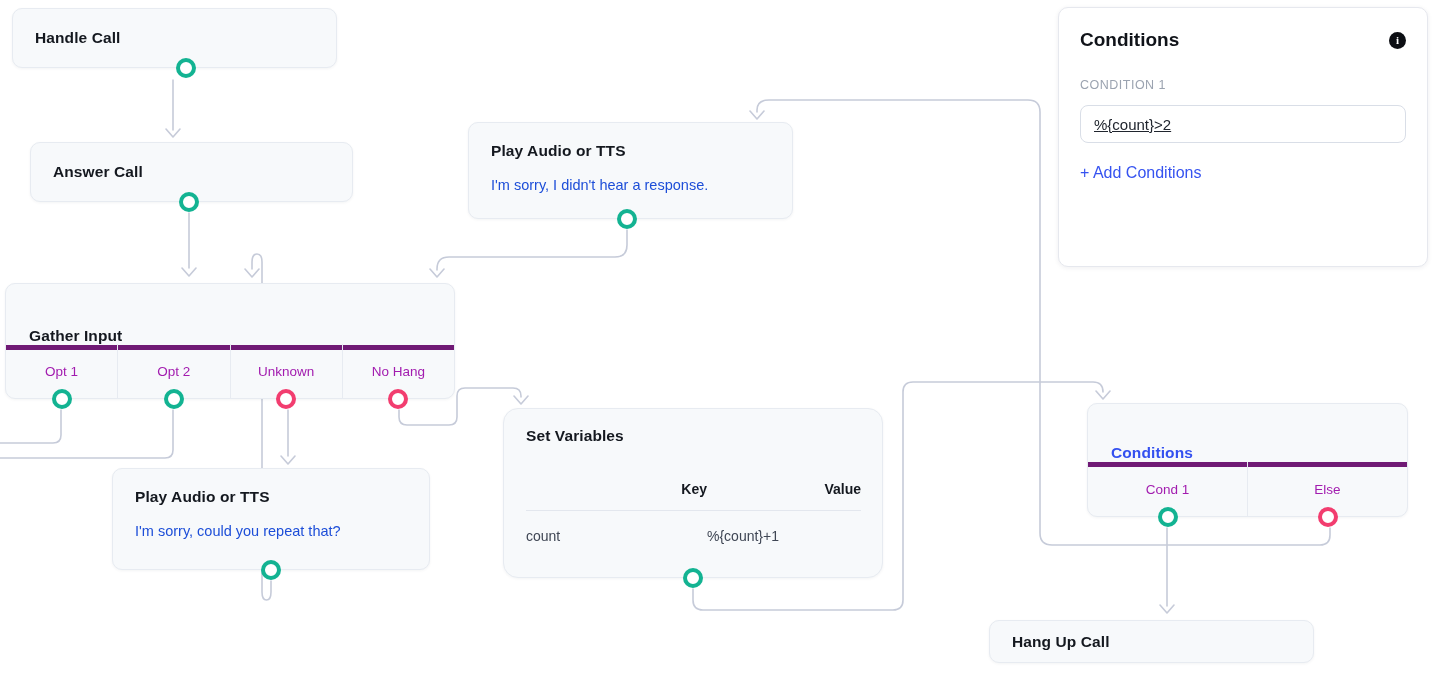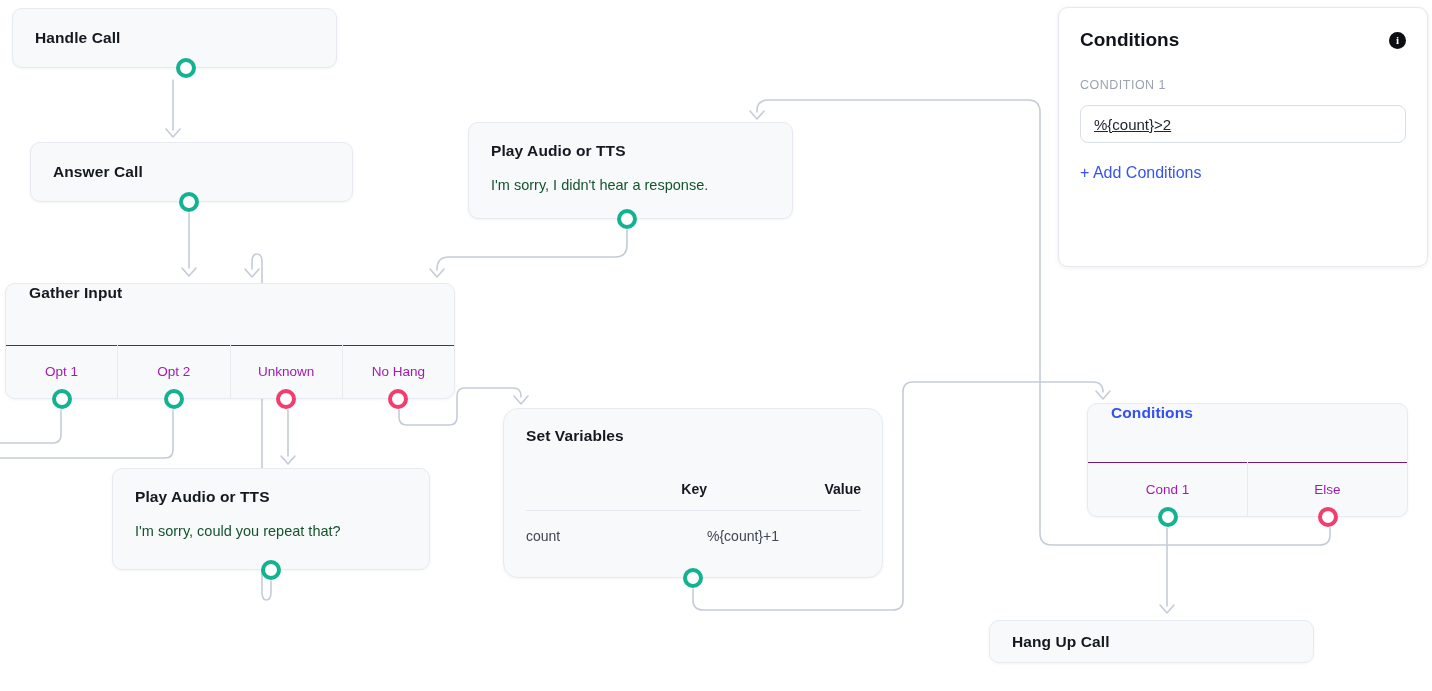--- a/index.html
+++ b/index.html
@@ -16,23 +16,23 @@
     position:absolute;z-index:1;background:#f7f9fb;
     border:1px solid #e7ebf1;border-radius:10px;
     box-shadow:0 1px 3px rgba(25,35,60,0.05);
     box-sizing:border-box;
   }
   .node-title{
     font-size:15.5px;font-weight:700;color:#14181f;letter-spacing:.1px;
   }
   .simple-node{display:flex;align-items:center;padding-left:22px;}
   .tts-node{padding:19px 22px 0 22px;}
-  .node-body{font-size:14.5px;color:#14532d;margin-top:17px;}
+  .node-body{font-size:14.5px;color:#1d4ed8;margin-top:17px;}
 
-  .node-header{display:flex;align-items:flex-start;height:61px;padding-left:23px;border-bottom:1px solid #701a75;}
+  .node-header{display:flex;align-items:flex-end;height:61px;padding-left:23px;border-bottom:5px solid #701a75;}
   .cond-header{height:58px;}
   .options-row{display:flex;position:absolute;left:0;right:0;bottom:0;top:auto;}
   .opt-cell{flex:1;position:relative;display:flex;align-items:center;justify-content:center;border-right:1px solid #e7ebf1;}
   .opt-cell:last-child{border-right:none;}
   .opt-label{font-size:13.5px;color:#a21caf;}
   .gather-opts{height:54px;}
   .cond-opts{height:54px;}
 
   .port{
     position:absolute;z-index:3;width:12px;height:12px;border-radius:50%;

